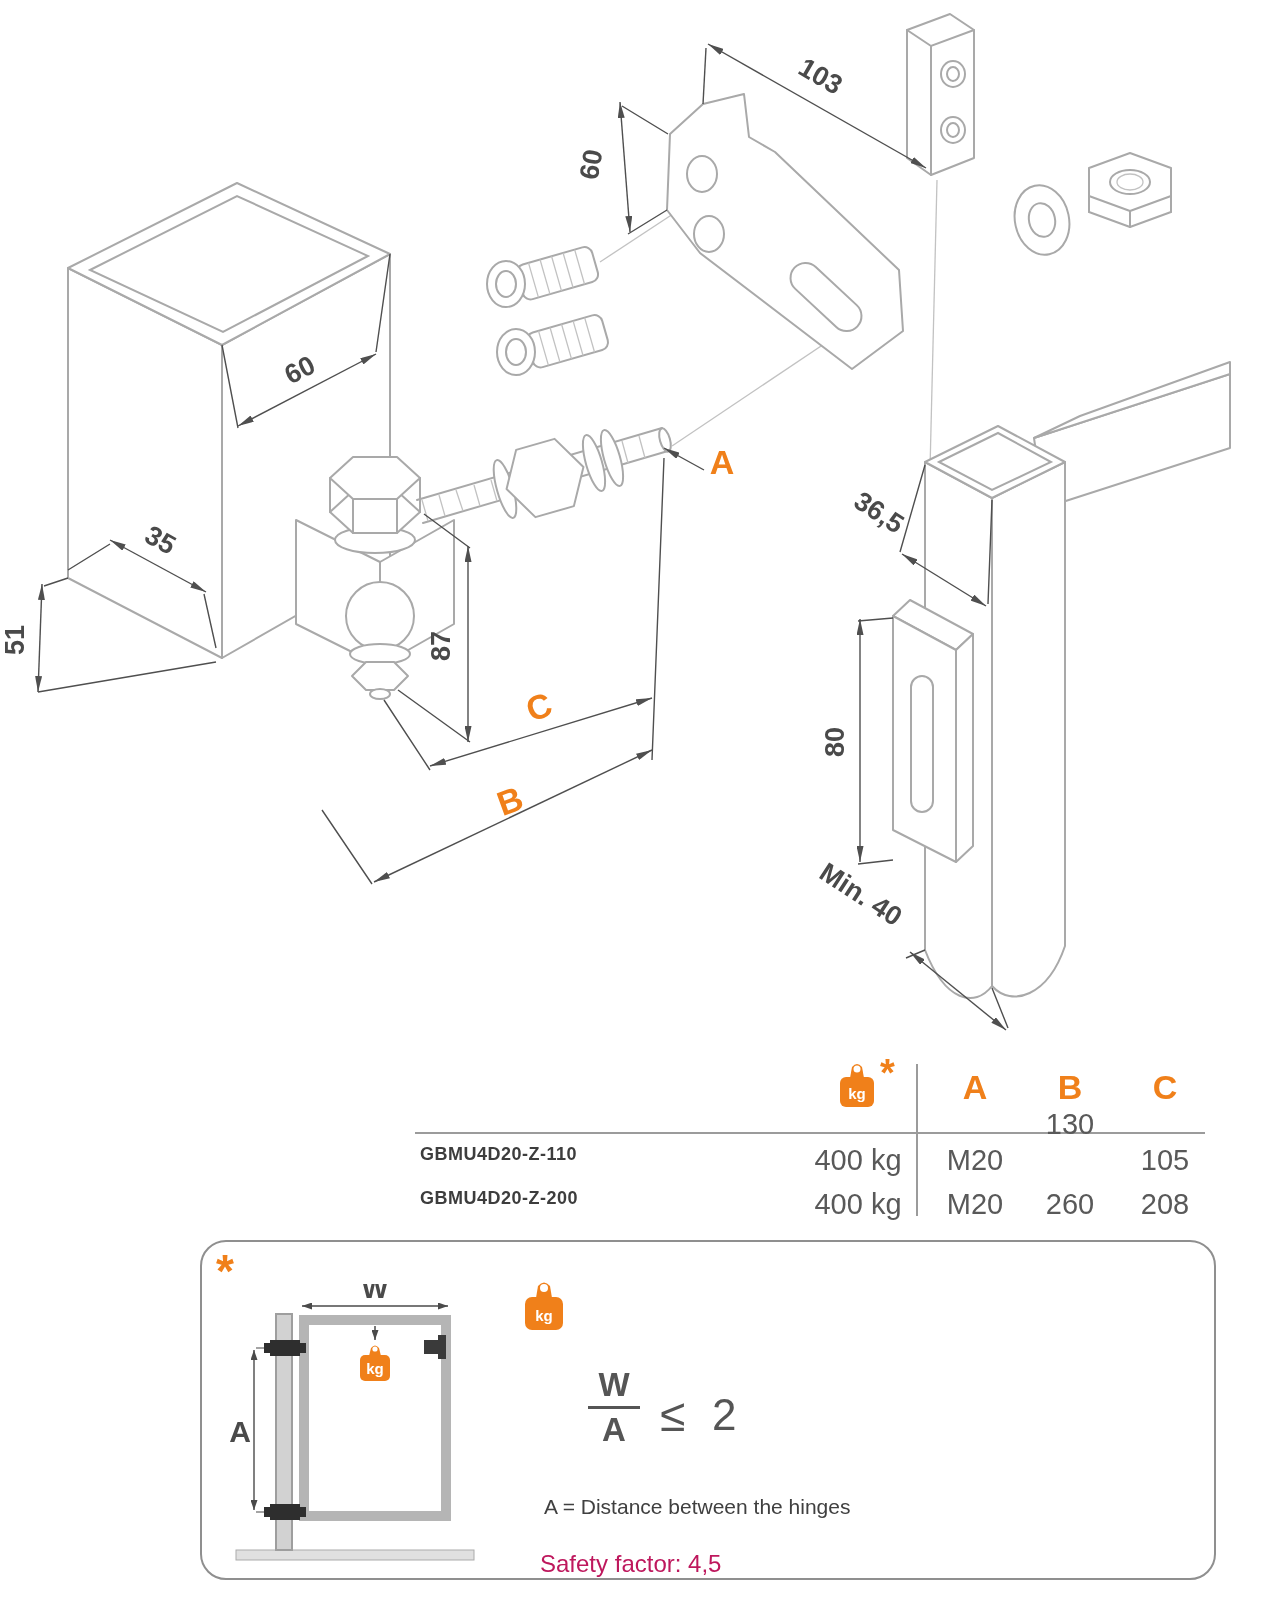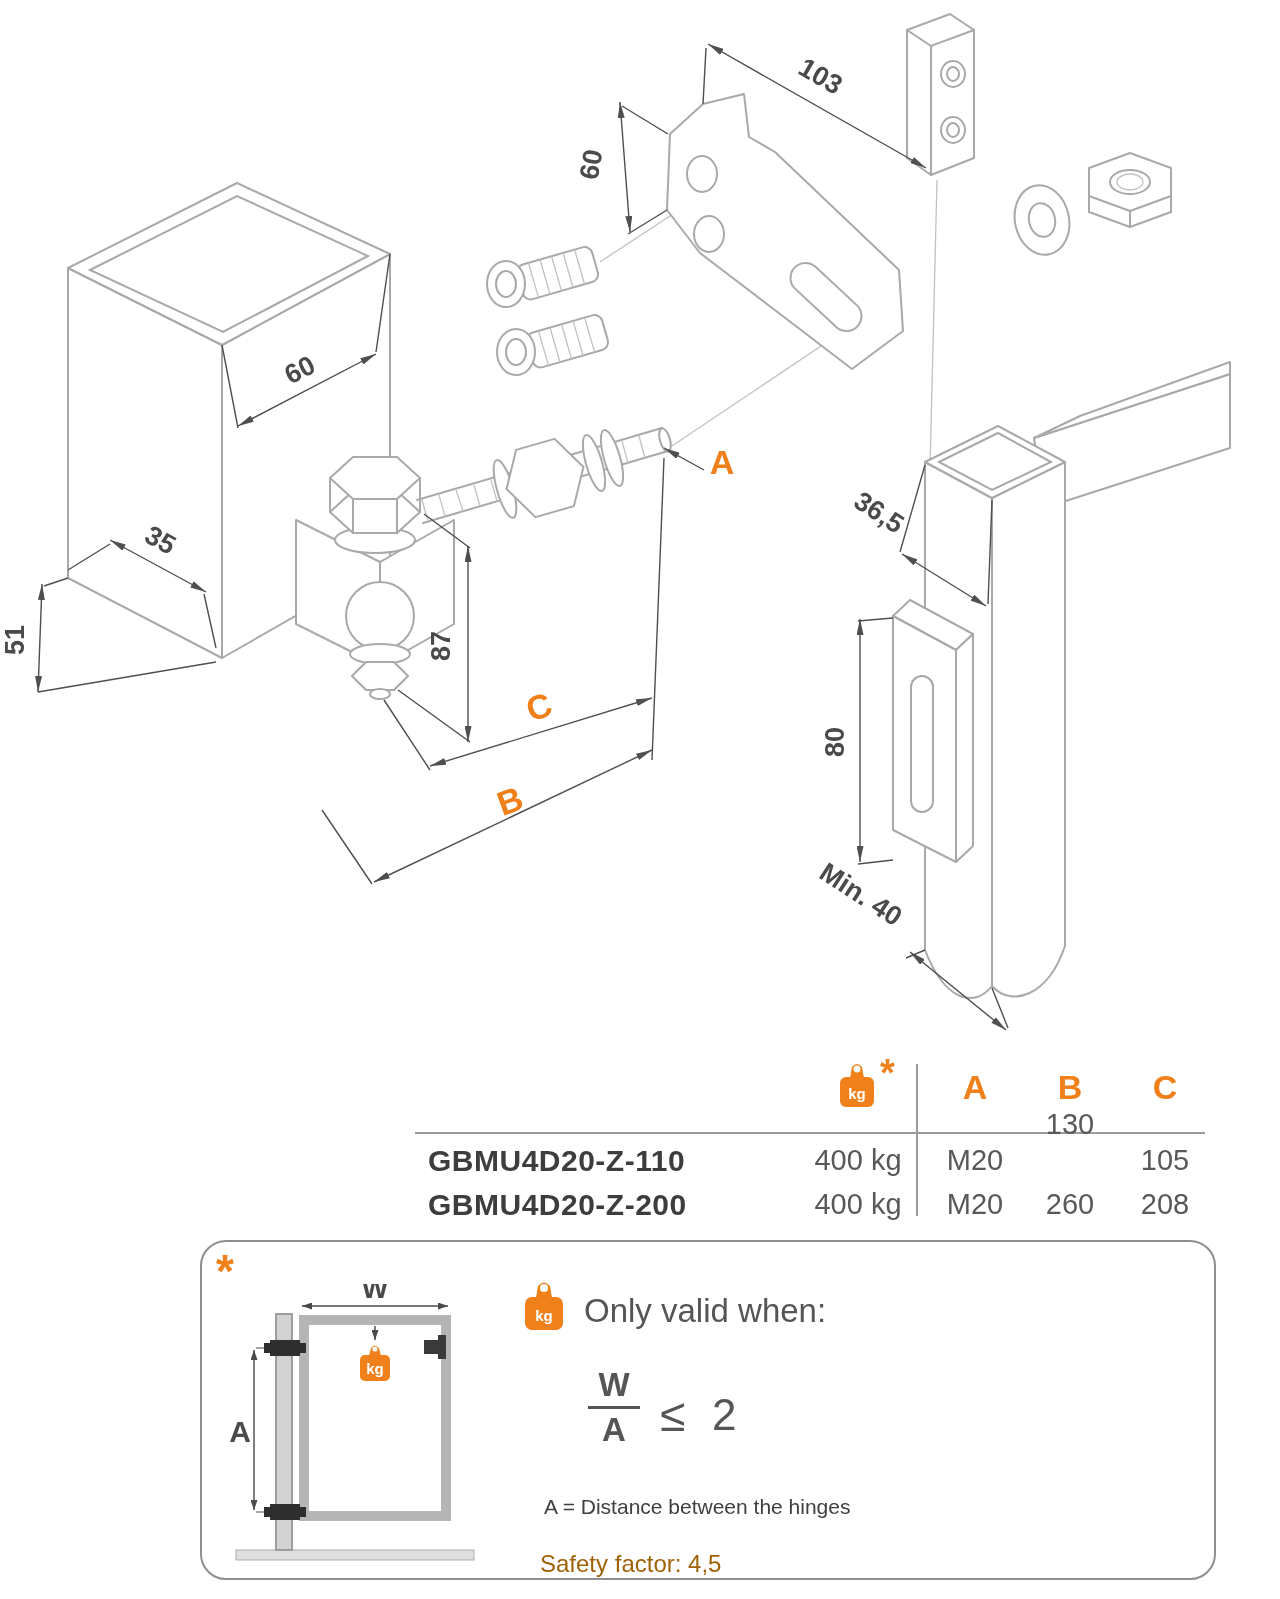--- a/index.html
+++ b/index.html
@@ -11,36 +11,36 @@
   .pline{fill:none;stroke:#a9a9a9;stroke-width:2;stroke-linecap:round;}
   .pthin{fill:none;stroke:#c2c2c2;stroke-width:1.3;}
   .dim{stroke:#4f4f4f;stroke-width:1.4;fill:none;}
   .dimtext{font:600 27px "Liberation Sans",sans-serif;fill:#4a4a4a;text-anchor:middle;}
   .orgtext{font:700 34px "Liberation Sans",sans-serif;fill:var(--accent,#f0801a);text-anchor:middle;}
 
   
   .tbl-abs{position:absolute;}
   .hdr-letter{position:absolute;transform:translateX(-50%);font-size:34px;font-weight:700;color:var(--accent,#f0801a);}
   .cell{position:absolute;transform:translateX(-50%);font-size:29px;color:#595959;}
-  .model{position:absolute;font-size:30px;font-weight:700;color:#3d3d3d;letter-spacing:.5px;margin-left:8px;}
+  .model{position:absolute;font-size:18px;font-weight:700;color:#3d3d3d;letter-spacing:.5px;}
   .rule-h{position:absolute;background:#9b9b9b;height:2px;}
   .rule-v{position:absolute;background:#9b9b9b;width:2px;}
   .star{color:var(--accent,#f0801a);font-weight:700;}
 
   
   #notebox{position:absolute;left:200px;top:1240px;width:1012px;height:336px;border:2px solid #8f8f8f;border-radius:26px;background:#fff;}
   #notebox .star-big{position:absolute;left:14px;top:2px;font-size:46px;}
   .note-title{position:absolute;left:382px;top:50px;font-size:33px;color:#555;}
   .frac{position:absolute;left:386px;top:124px;width:52px;text-align:center;color:#555;}
   .frac .num{font-size:33px;font-weight:600;display:block;padding-bottom:2px;border-bottom:3px solid #555;}
   .frac .den{font-size:33px;font-weight:600;display:block;padding-top:2px;}
   .op{position:absolute;left:458px;top:146px;font-size:46px;color:#555;}
   .val2{position:absolute;left:510px;top:148px;font-size:44px;color:#555;}
   .legend{position:absolute;left:342px;top:248px;font-size:21px;color:#404040;line-height:33px;}
-  .safety{position:absolute;left:338px;top:308px;font-size:24px;color:#a16207;}
+  .safety{position:absolute;left:338px;top:308px;font-size:24px;color:#be185d;}
 
   .kgtext{font:700 15px "Liberation Sans",sans-serif;fill:#fff;text-anchor:middle;}
 </style>
 </head>
 <body>
 
 <div id="stage">
 
   <svg width="1280" height="1050" viewBox="0 0 1280 1050" style="position:absolute;left:0;top:0;">
     <defs>
@@ -283,21 +283,20 @@
       </g>
     </svg>
 
     <svg style="position:absolute;left:318px;top:36px;" width="48" height="56" viewBox="0 0 48 56">
       <path d="M16,20 L18,8 Q24,1 30,8 L32,20 Z" fill="#f0801a"></path>
       <circle cx="24" cy="10" r="4" fill="#fff"></circle>
       <rect x="5" y="19" width="38" height="33" rx="7" fill="#f0801a"></rect>
       <text class="kgtext" x="24" y="43" font-size="17">kg</text>
     </svg>
 
-    <div class="note-title">Only valid when:</div>
 
     <div class="frac">
       <span class="num">W</span>
       <span class="den">A</span>
     </div>
     <div class="op">≤</div>
     <div class="val2">2</div>
 
     <div class="legend">
       <div>A = Distance between the hinges</div>

